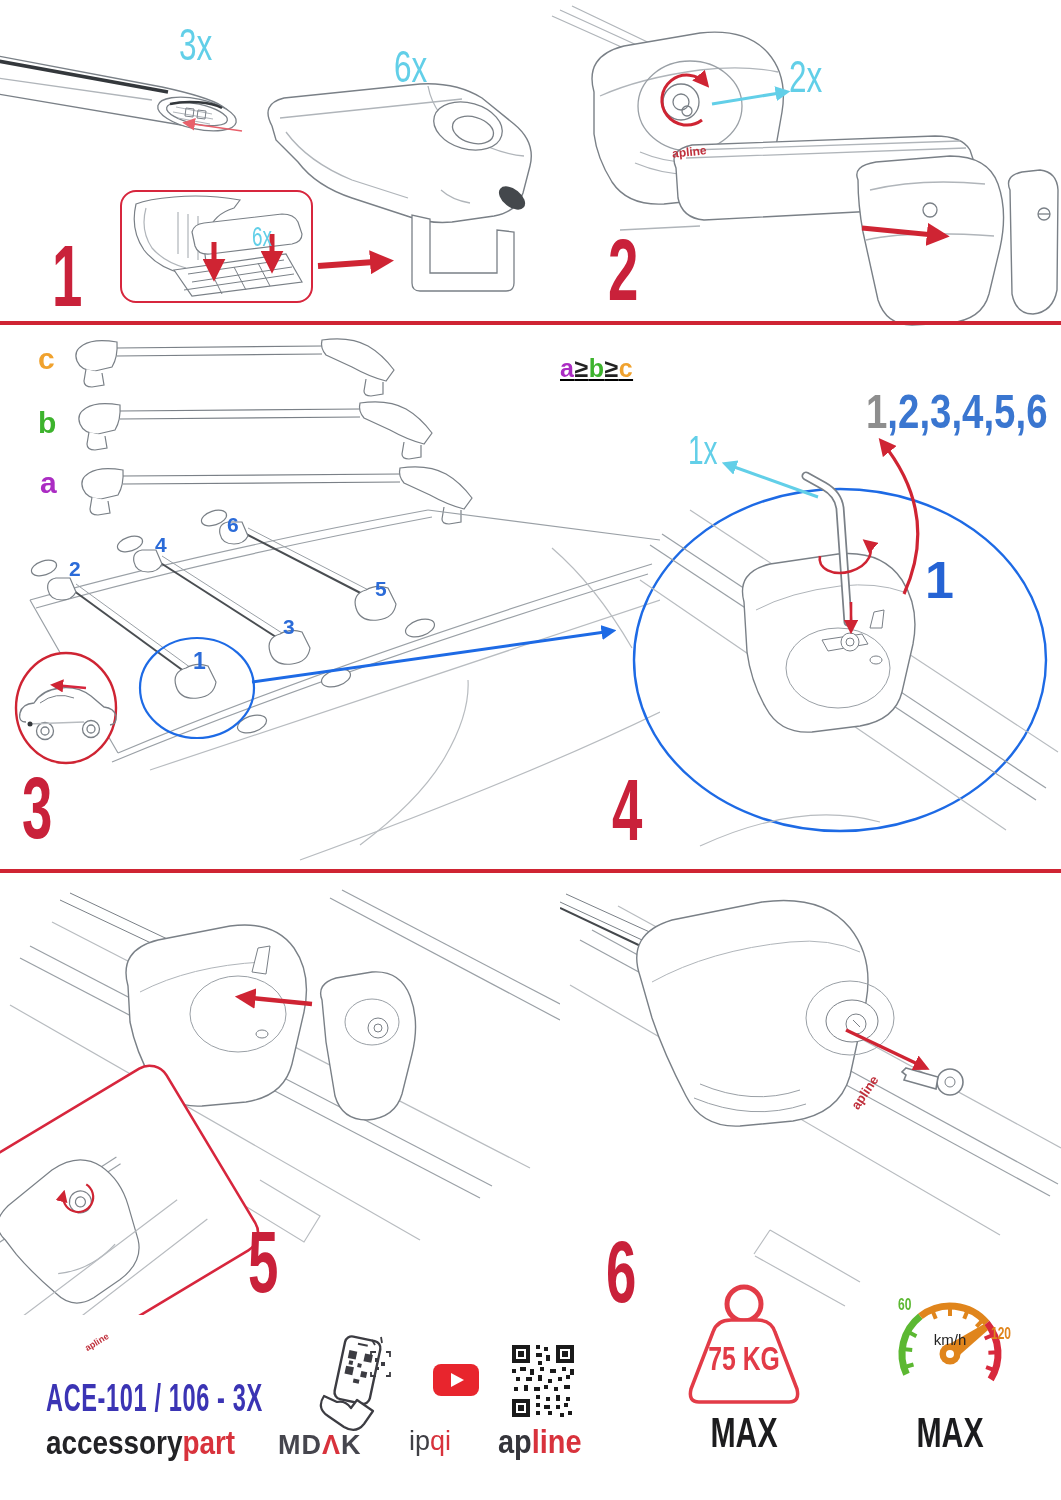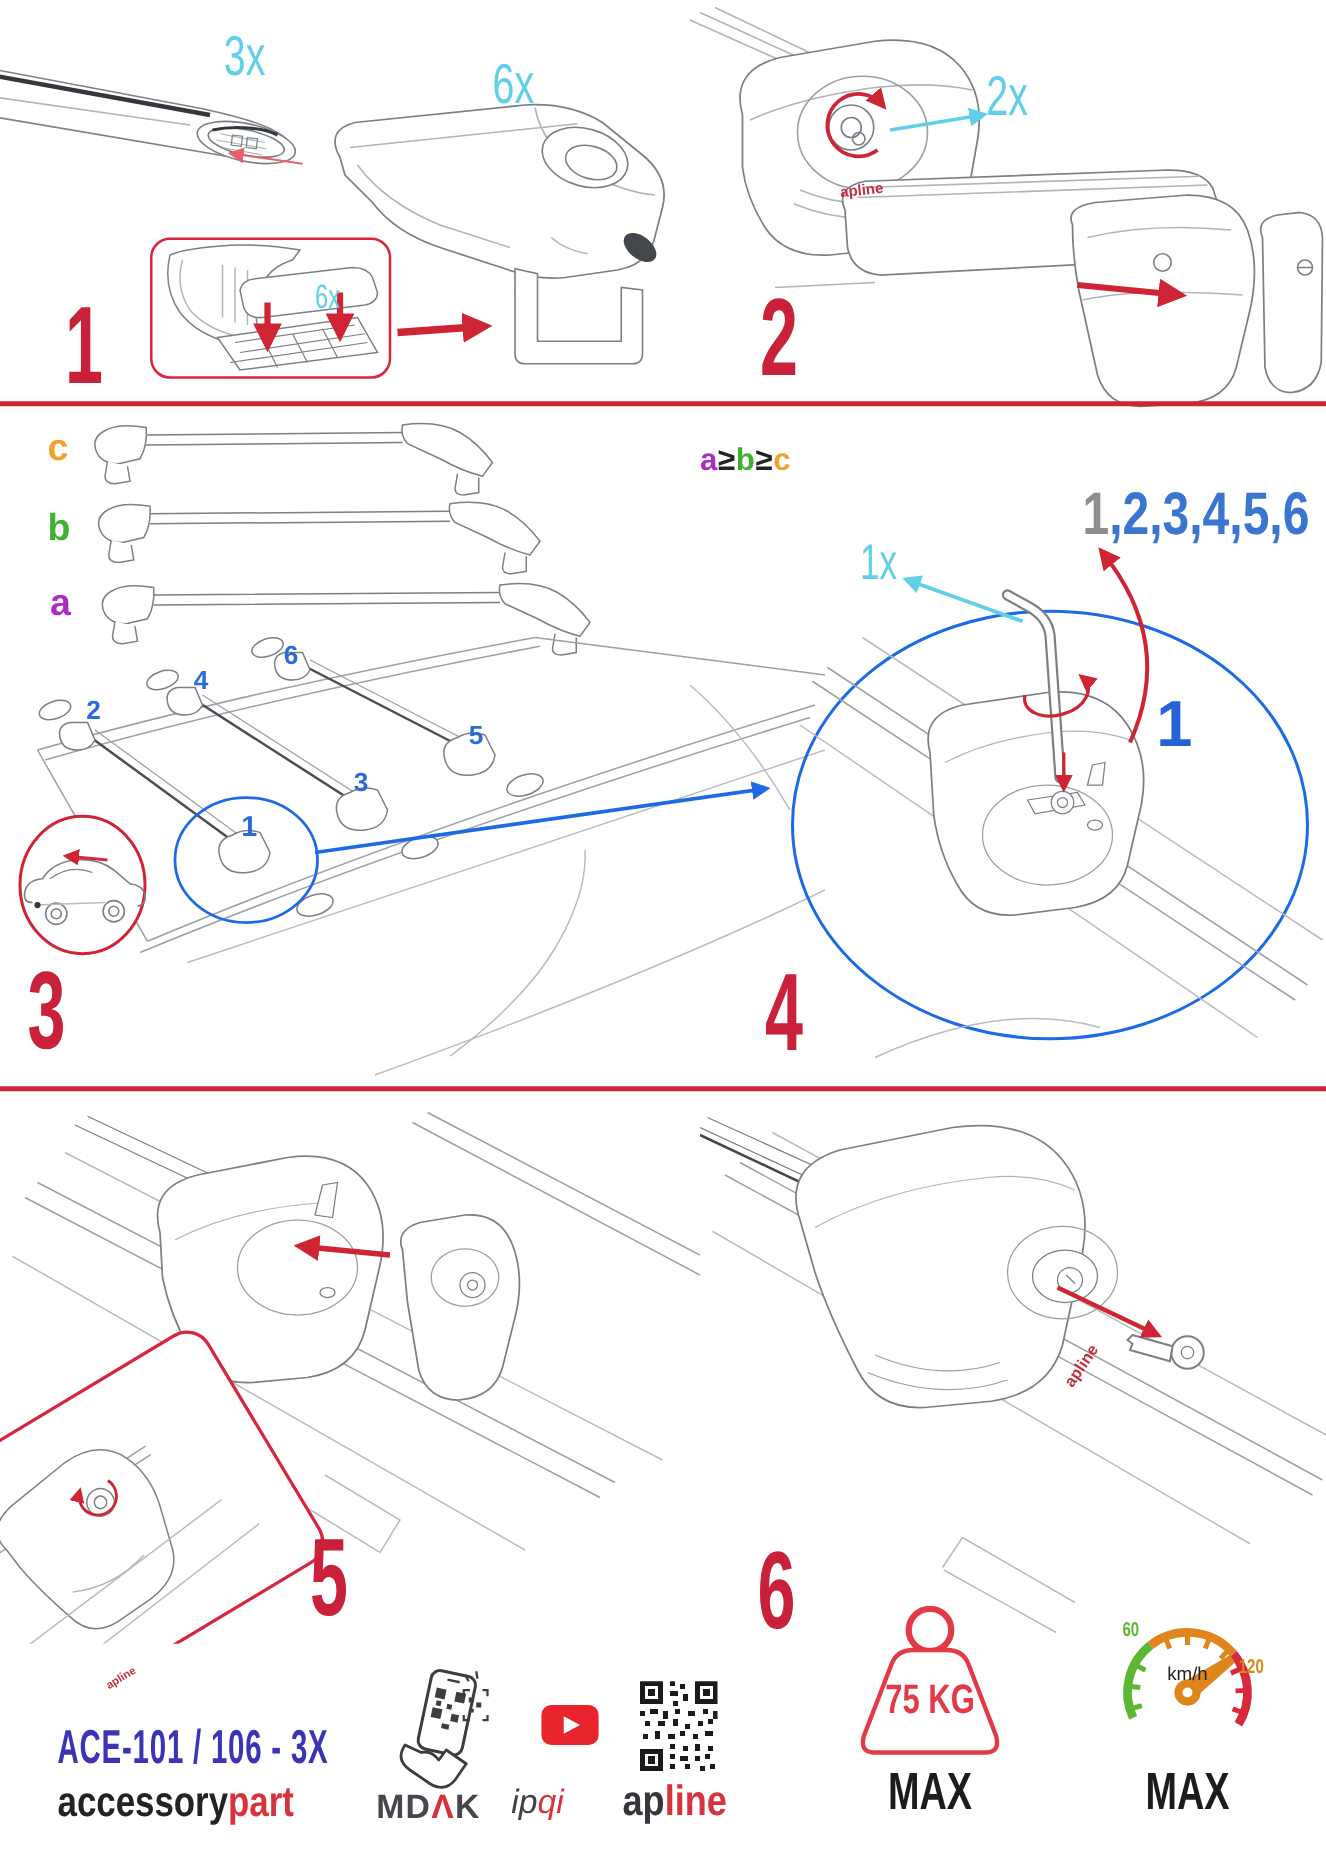--- a/index.html
+++ b/index.html
@@ -214,21 +214,21 @@
       <path d="M28,724 L84,722" stroke="#b8bcc0"></path>
       <circle cx="30" cy="724" r="2.5" fill="#34383c" stroke="none"></circle>
     </g>
     <line x1="86" y1="688" x2="54" y2="685" stroke="#d7263d" stroke-width="2.4" marker-end="url(#mred3)"></line>
   </svg>
 
   <span class="abs szlabel nw" style="left:38px;top:344px;color:#f0a22e;">c</span>
   <span class="abs szlabel nw" style="left:38px;top:408px;color:#3db32d;">b</span>
   <span class="abs szlabel nw" style="left:40px;top:468px;color:#ab2cc3;">a</span>
 
-  <span class="abs formula nw" style="left:560px;top:356px;">
+  <span class="abs formula nw" style="left:560px;top:356px;text-decoration:underline;">
     <span style="color:#ab2cc3;">a</span><span style="color:#222;">≥</span><span style="color:#3db32d;">b</span><span style="color:#222;">≥</span><span style="color:#f0a22e;">c</span>
   </span>
 
   <span class="abs posnum nw" style="left:69px;top:558px;">2</span>
   <span class="abs posnum nw" style="left:155px;top:534px;">4</span>
   <span class="abs posnum nw" style="left:227px;top:514px;">6</span>
   <span class="abs posnum nw" style="left:283px;top:616px;">3</span>
   <span class="abs posnum nw" style="left:375px;top:578px;">5</span>
   <span class="abs posnum nw" style="left:193px;top:650px;font-size:23px;">1</span>
   <span class="abs stepnum nw" style="left:22px;top:768px;">3</span>
@@ -351,30 +351,30 @@
     <path d="M10,64 q-8,12 4,20 l16,11 q12,7 20,-3 l9,-13 -16,-11 -6,8 q-6,-8 -14,-6 z" fill="#fff" stroke="#3c3c42" stroke-width="2.2" stroke-linejoin="round"></path>
     <path d="M62,20 h-5 v5 M72,20 h4 v5 M57,40 v4 h5 M76,40 v4 h-4" stroke="#3c3c42" stroke-width="1.8" fill="none"></path>
     <g fill="#3c3c42">
         <rect x="61" y="26" width="4" height="4"></rect>
         <rect x="67" y="30" width="4" height="4"></rect>
         <rect x="62" y="35" width="3" height="3"></rect>
       </g>
     <path d="M58,8 l3,5 M67,5 l1,6" stroke="#3c3c42" stroke-width="1.8" fill="none"></path>
   </svg>
 
-  <span class="abs mdak nw" style="left:278px;top:1432px;margin-left:23px;">
+  <span class="abs mdak nw" style="left:278px;top:1432px;">
     <span>MD</span><span class="red">Λ</span><span>K</span>
   </span>
 
   <svg class="abs" style="left:433px;top:1364px" width="46" height="32" viewBox="0 0 46 32">
     <rect x="0" y="0" width="46" height="32" rx="8" fill="#e8252d"></rect>
     <polygon points="18,9 18,23 31,16" fill="#fff"></polygon>
   </svg>
 
-  <span class="abs ipqi nw" style="left:409px;top:1428px;font-style:italic;">
+  <span class="abs ipqi nw" style="left:409px;top:1428px;">
     <span class="dark">ip</span><span class="red">qi</span>
   </span>
 
   <svg class="abs" style="left:512px;top:1345px" width="62" height="72" viewBox="0 0 31 36" shape-rendering="crispEdges">
     <g fill="#1a1a1a">
       <path fill-rule="evenodd" d="M0,0h9v9h-9z M2,2v5h5v-5z"></path>
         <rect x="3" y="3" width="3" height="3"></rect>
       <path fill-rule="evenodd" d="M22,0h9v9h-9z M24,2v5h5v-5z"></path>
         <rect x="25" y="3" width="3" height="3"></rect>
       <path fill-rule="evenodd" d="M0,27h9v9h-9z M2,29v5h5v-5z"></path>

